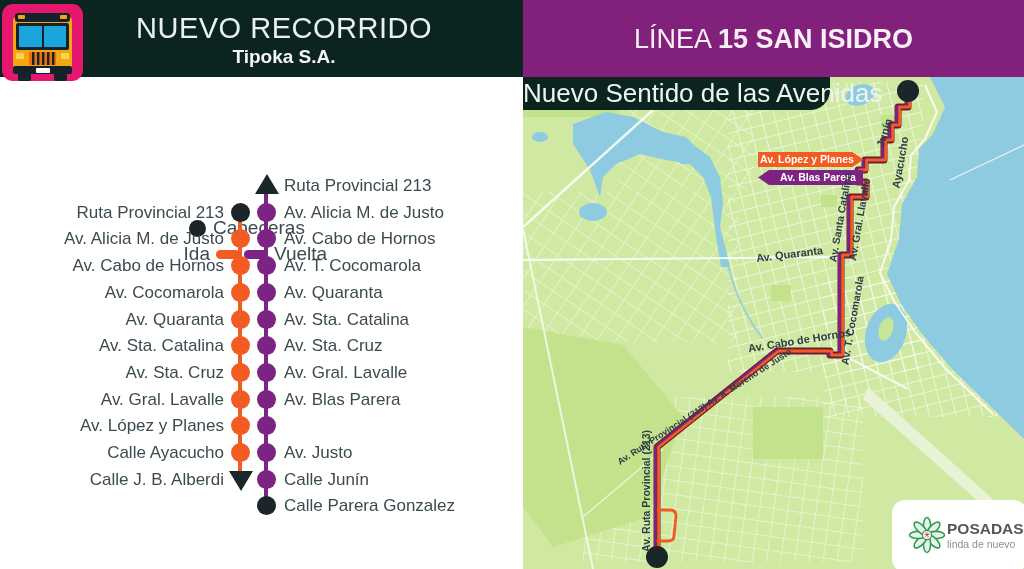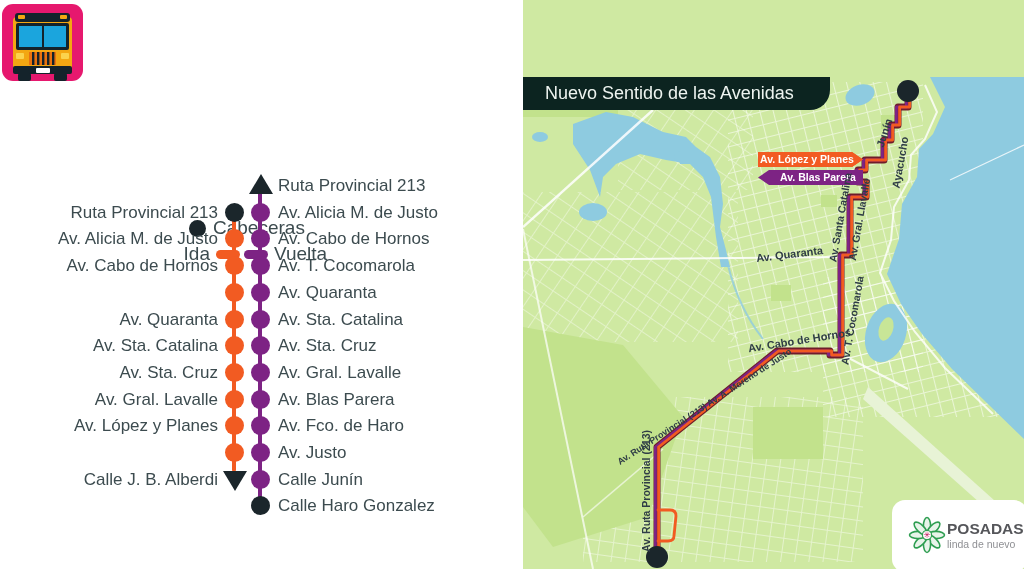--- a/index.html
+++ b/index.html
@@ -20,50 +20,54 @@
   #legend{left:0;top:106px;width:523px;height:60px;}
   .legend-dot{position:absolute;left:189px;top:114px;width:17px;height:17px;border-radius:50%;background:#1b262b;}
   #legend-cabeceras{position:absolute;left:213px;top:111px;font-size:19px;color:#3c4b4f;}
   #legend-ida{position:absolute;left:0;width:210px;top:137px;text-align:right;font-size:19px;color:#3c4b4f;}
   .legend-dash{position:absolute;top:144px;width:24px;height:9px;border-radius:5px;}
   #dash-ida{left:216px;background:#f25b22;}
   #dash-vuelta{left:244px;background:#7d2384;}
   #legend-vuelta{position:absolute;left:274px;top:137px;font-size:19px;color:#3c4b4f;text-align:right;}
 
   
-  #route-diagram{left:2px;top:172px;width:484px;height:350px;}
+  #route-diagram{left:8px;top:172px;width:484px;height:350px;}
   .vline{position:absolute;width:4px;border-radius:2px;}
   #line-ida{left:230px;top:38px;height:262px;background:#f25b22;}
   #line-vuelta{left:256px;top:20px;height:315px;background:#7d2384;}
   .stop-row{position:absolute;left:0;width:523px;height:27px;}
   .stop-label{position:absolute;top:0;line-height:27px;font-size:17px;color:#3c4b4f;white-space:nowrap;}
   .stop-label.l{left:0;width:216px;text-align:right;}
   .stop-label.r{left:276px;}
   .node{position:absolute;width:19px;height:19px;border-radius:50%;top:4px;}
   .node.l{left:223px;} .node.r{left:249px;}
   .node.black{background:#1b262b;} .node.orange{background:#f25b22;} .node.purple{background:#7d2384;}
   .arrow-up{position:absolute;top:2px;left:247px;width:0;height:0;
       border-left:12px solid transparent;border-right:12px solid transparent;border-bottom:20px solid #1b262b;}
   .arrow-down{position:absolute;top:5px;left:221px;width:0;height:0;
       border-left:12px solid transparent;border-right:12px solid transparent;border-top:20px solid #1b262b;}
 
   
   #right-panel{left:523px;top:0;width:501px;height:569px;background:#cfe9a2;}
   #purple-header{left:0;top:0;width:501px;height:77px;background:#82217c;text-align:center;}
   #purple-header .line-title{margin-top:24px;display:inline-block;color:#f8eef6;font-size:27px;}
   #map-badge{left:0;top:77px;width:307px;height:33px;background:#0c2420;border-bottom-right-radius:20px;z-index:5;}
-  #map-badge span{display:block;padding-left:22px;line-height:33px;color:#eef4f0;font-size:18px;white-space:nowrap;}
+  #map-badge span{display:block;line-height:33px;color:#eef4f0;font-size:26px;white-space:nowrap;}
   #map-wrap{left:0;top:77px;width:501px;height:492px;}
   svg text{font-family:"Liberation Sans","DejaVu Sans",sans-serif;}
 </style>
 </head>
 <body>
 
 <div id="left-panel" class="abs">
 
+  <div id="dark-header" class="abs">
+    <div class="title">NUEVO RECORRIDO</div>
+    <div class="subtitle">Tipoka S.A.</div>
+  </div>
 
   <svg id="bus-icon" class="abs" width="82" height="79" viewBox="0 0 82 79">
     <rect x="0" y="1" width="81" height="77" rx="11" fill="#e6186e"></rect>
     <rect x="11" y="14" width="59" height="54" rx="4" fill="#f3a712"></rect>
     <rect x="13" y="10" width="55" height="9" rx="3" fill="#14232b"></rect>
     <rect x="16" y="12" width="7" height="4" rx="1" fill="#f3a712"></rect>
     <rect x="58" y="12" width="7" height="4" rx="1" fill="#f3a712"></rect>
     <rect x="14" y="20" width="53" height="27" rx="2" fill="#14232b"></rect>
     <rect x="17" y="23" width="23" height="21" fill="#1ba5dd"></rect>
     <rect x="42" y="23" width="22" height="21" fill="#1ba5dd"></rect>
@@ -112,20 +116,21 @@
           <div class="node r purple"></div>
           <span class="stop-label r">Av. Cabo de Hornos</span>
         </div>
         <div class="stop-row" style="top: 80.1px;">
           <span class="stop-label l">Av. Cabo de Hornos</span>
           <div class="node l orange"></div>
           <div class="node r purple"></div>
           <span class="stop-label r">Av. T. Cocomarola</span>
         </div>
         <div class="stop-row" style="top: 106.8px;">
+          <span class="stop-label l">Av. Cocomarola</span>
           <div class="node l orange"></div>
           <div class="node r purple"></div>
           <span class="stop-label r">Av. Quaranta</span>
         </div>
         <div class="stop-row" style="top: 133.5px;">
           <span class="stop-label l">Av. Quaranta</span>
           <div class="node l orange"></div>
           <div class="node r purple"></div>
           <span class="stop-label r">Av. Sta. Catalina</span>
         </div>
@@ -144,43 +149,48 @@
         <div class="stop-row" style="top: 213.6px;">
           <span class="stop-label l">Av. Gral. Lavalle</span>
           <div class="node l orange"></div>
           <div class="node r purple"></div>
           <span class="stop-label r">Av. Blas Parera</span>
         </div>
         <div class="stop-row" style="top: 240.3px;">
           <span class="stop-label l">Av. López y Planes</span>
           <div class="node l orange"></div>
           <div class="node r purple"></div>
-          <span class="stop-label r">Av. Fco. de Haro</span>
         </div>
         <div class="stop-row" style="top: 267px;">
+          <span class="stop-label l">Calle Ayacucho</span>
           <div class="node l orange"></div>
           <div class="node r purple"></div>
           <span class="stop-label r">Av. Justo</span>
         </div>
         <div class="stop-row" style="top: 293.7px;">
           <span class="stop-label l">Calle J. B. Alberdi</span>
           <div class="arrow-down"></div>
           <div class="node r purple"></div>
           <span class="stop-label r">Calle Junín</span>
         </div>
         <div class="stop-row" style="top: 320.4px;">
           <div class="node r black"></div>
-          <span class="stop-label r">Calle Haro Gonzalez</span>
+          <span class="stop-label r">Calle Parera Gonzalez</span>
         </div>
       </div>
   </div>
 </div>
 
 <div id="right-panel" class="abs">
 
+  <div id="purple-header" class="abs">
+    <span class="line-title">
+      <span>LÍNEA </span><b>15 SAN ISIDRO</b>
+    </span>
+  </div>
 
   <div id="map-badge" class="abs">
     <span>Nuevo Sentido de las Avenidas</span>
   </div>
 
   <div id="map-wrap" class="abs">
   <svg id="map" width="501" height="492" viewBox="0 0 501 492">
     <defs>
       <pattern id="g1" width="13" height="13" patternUnits="userSpaceOnUse" patternTransform="rotate(-14)">
         <path d="M0 .5H13 M.5 0V13" stroke="#ffffff" stroke-width="1.1" opacity="0.55"></path>

